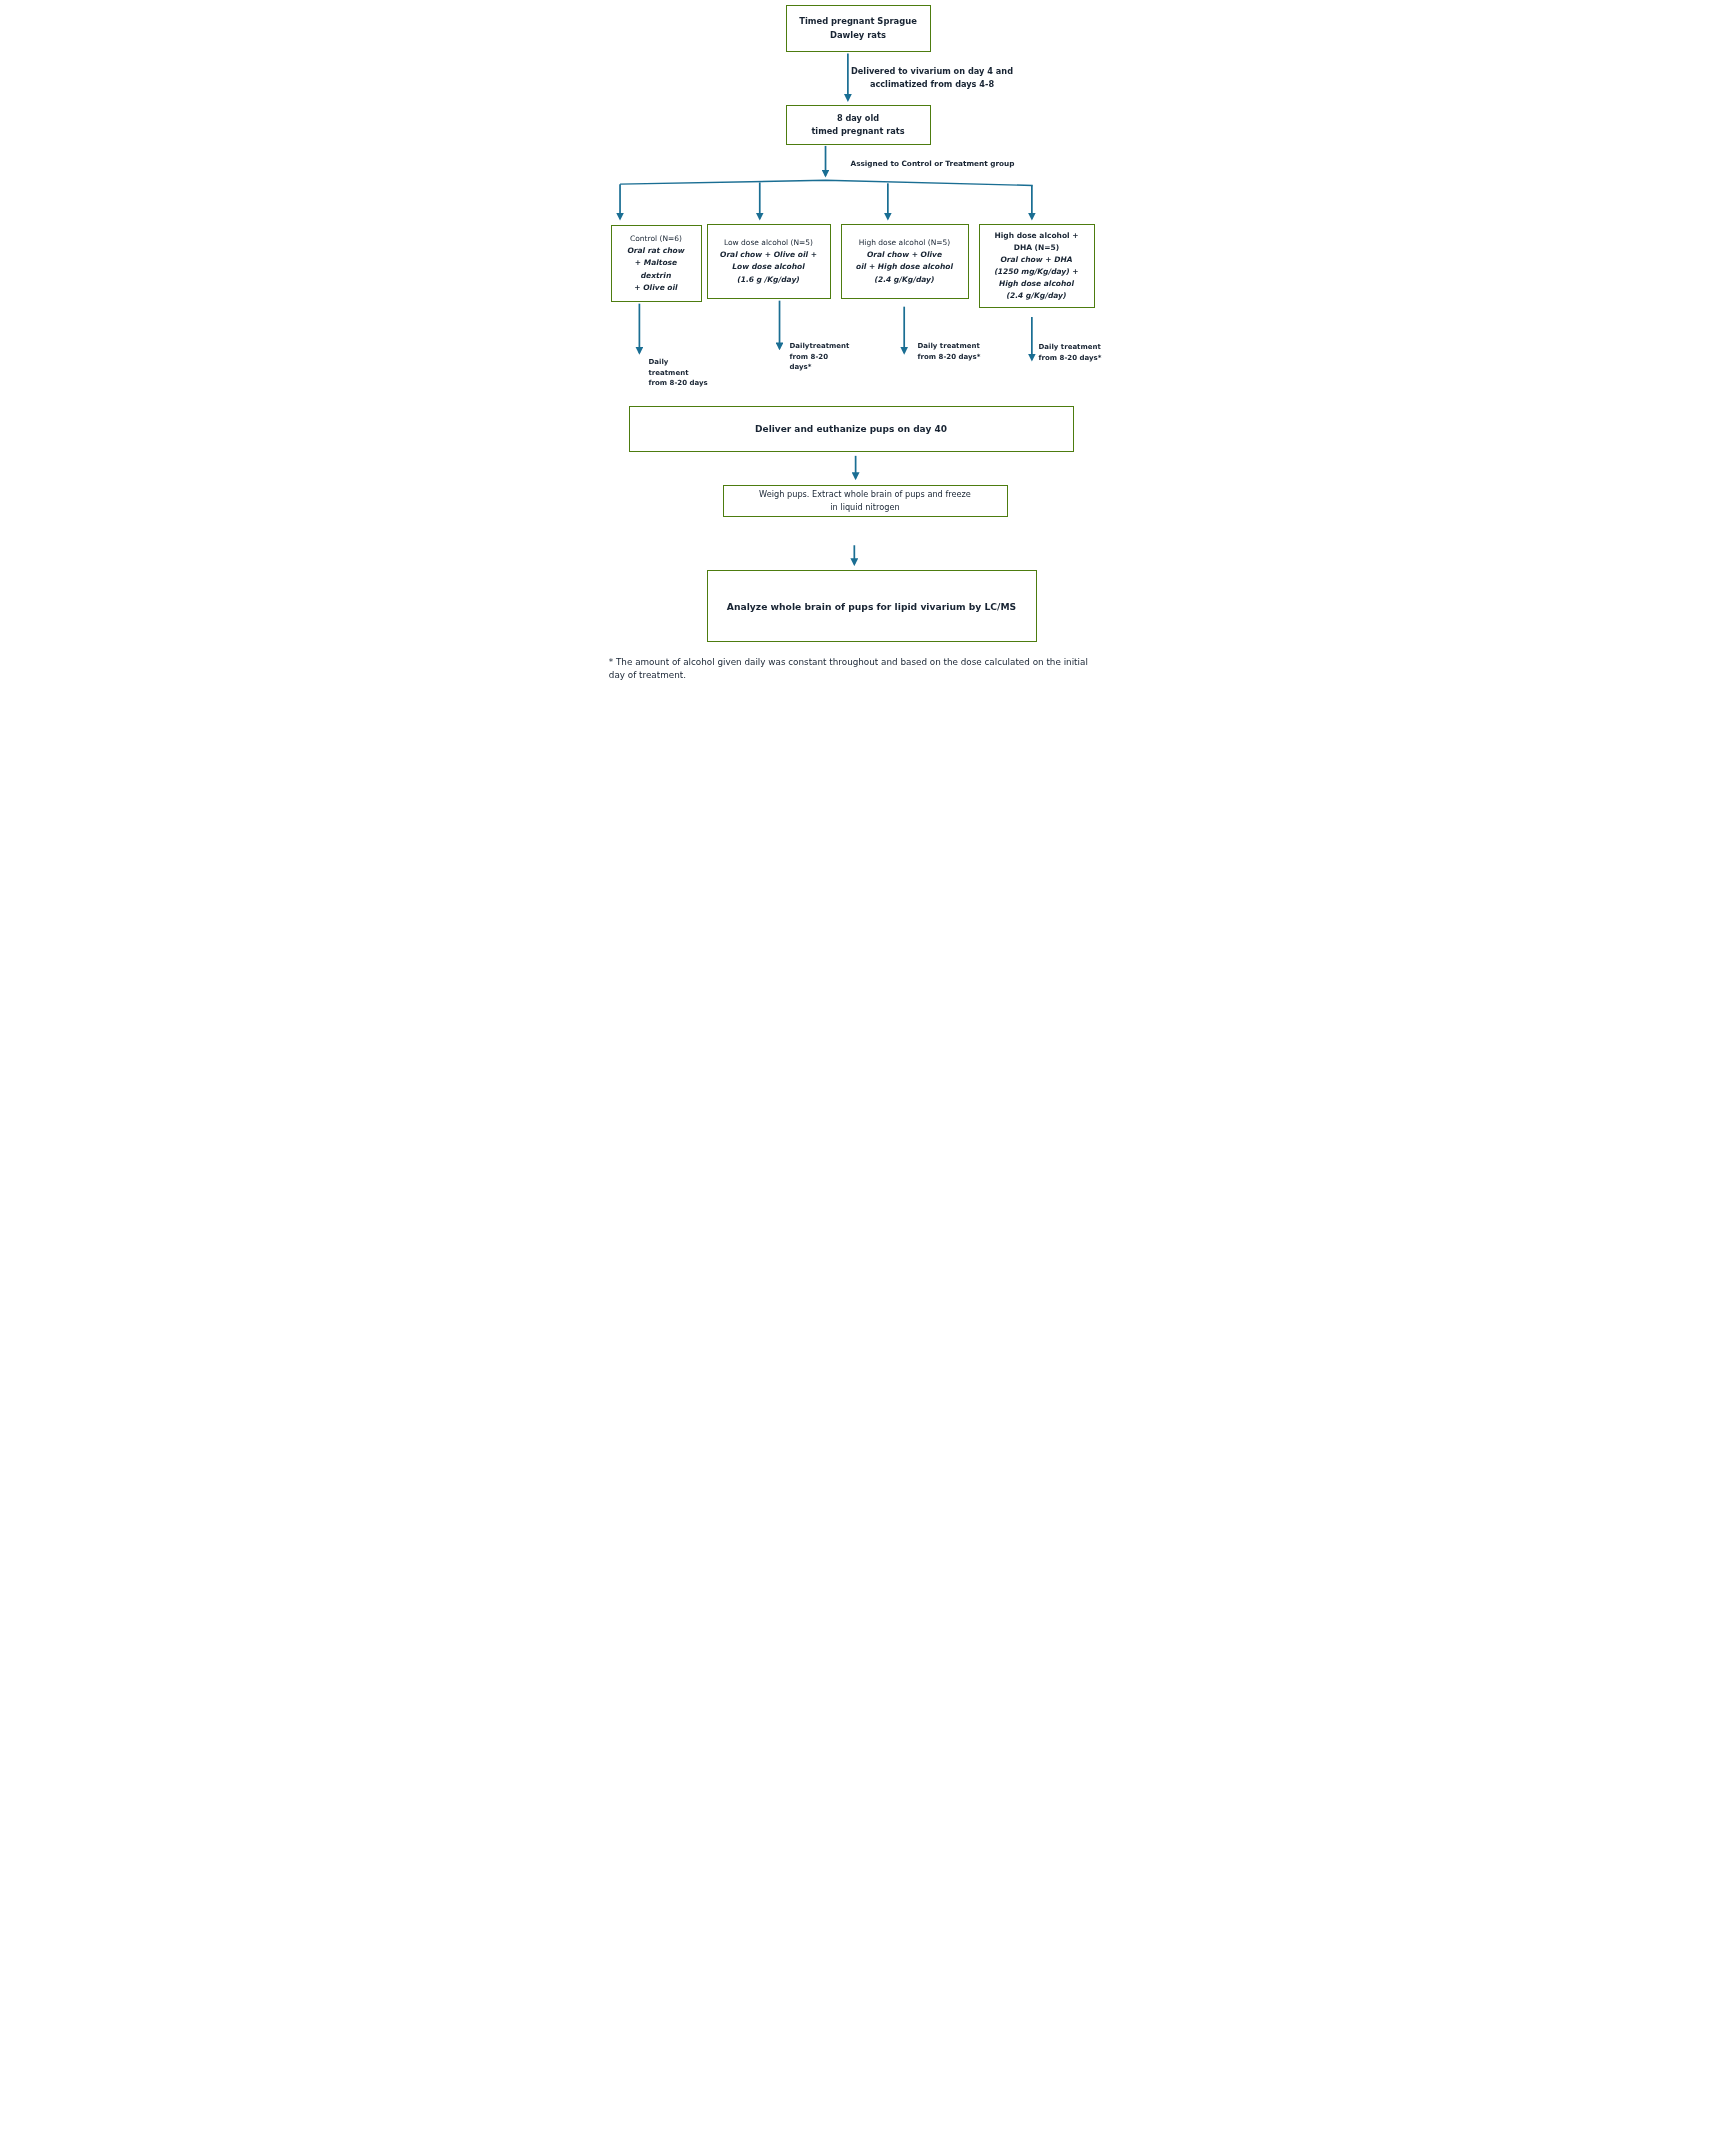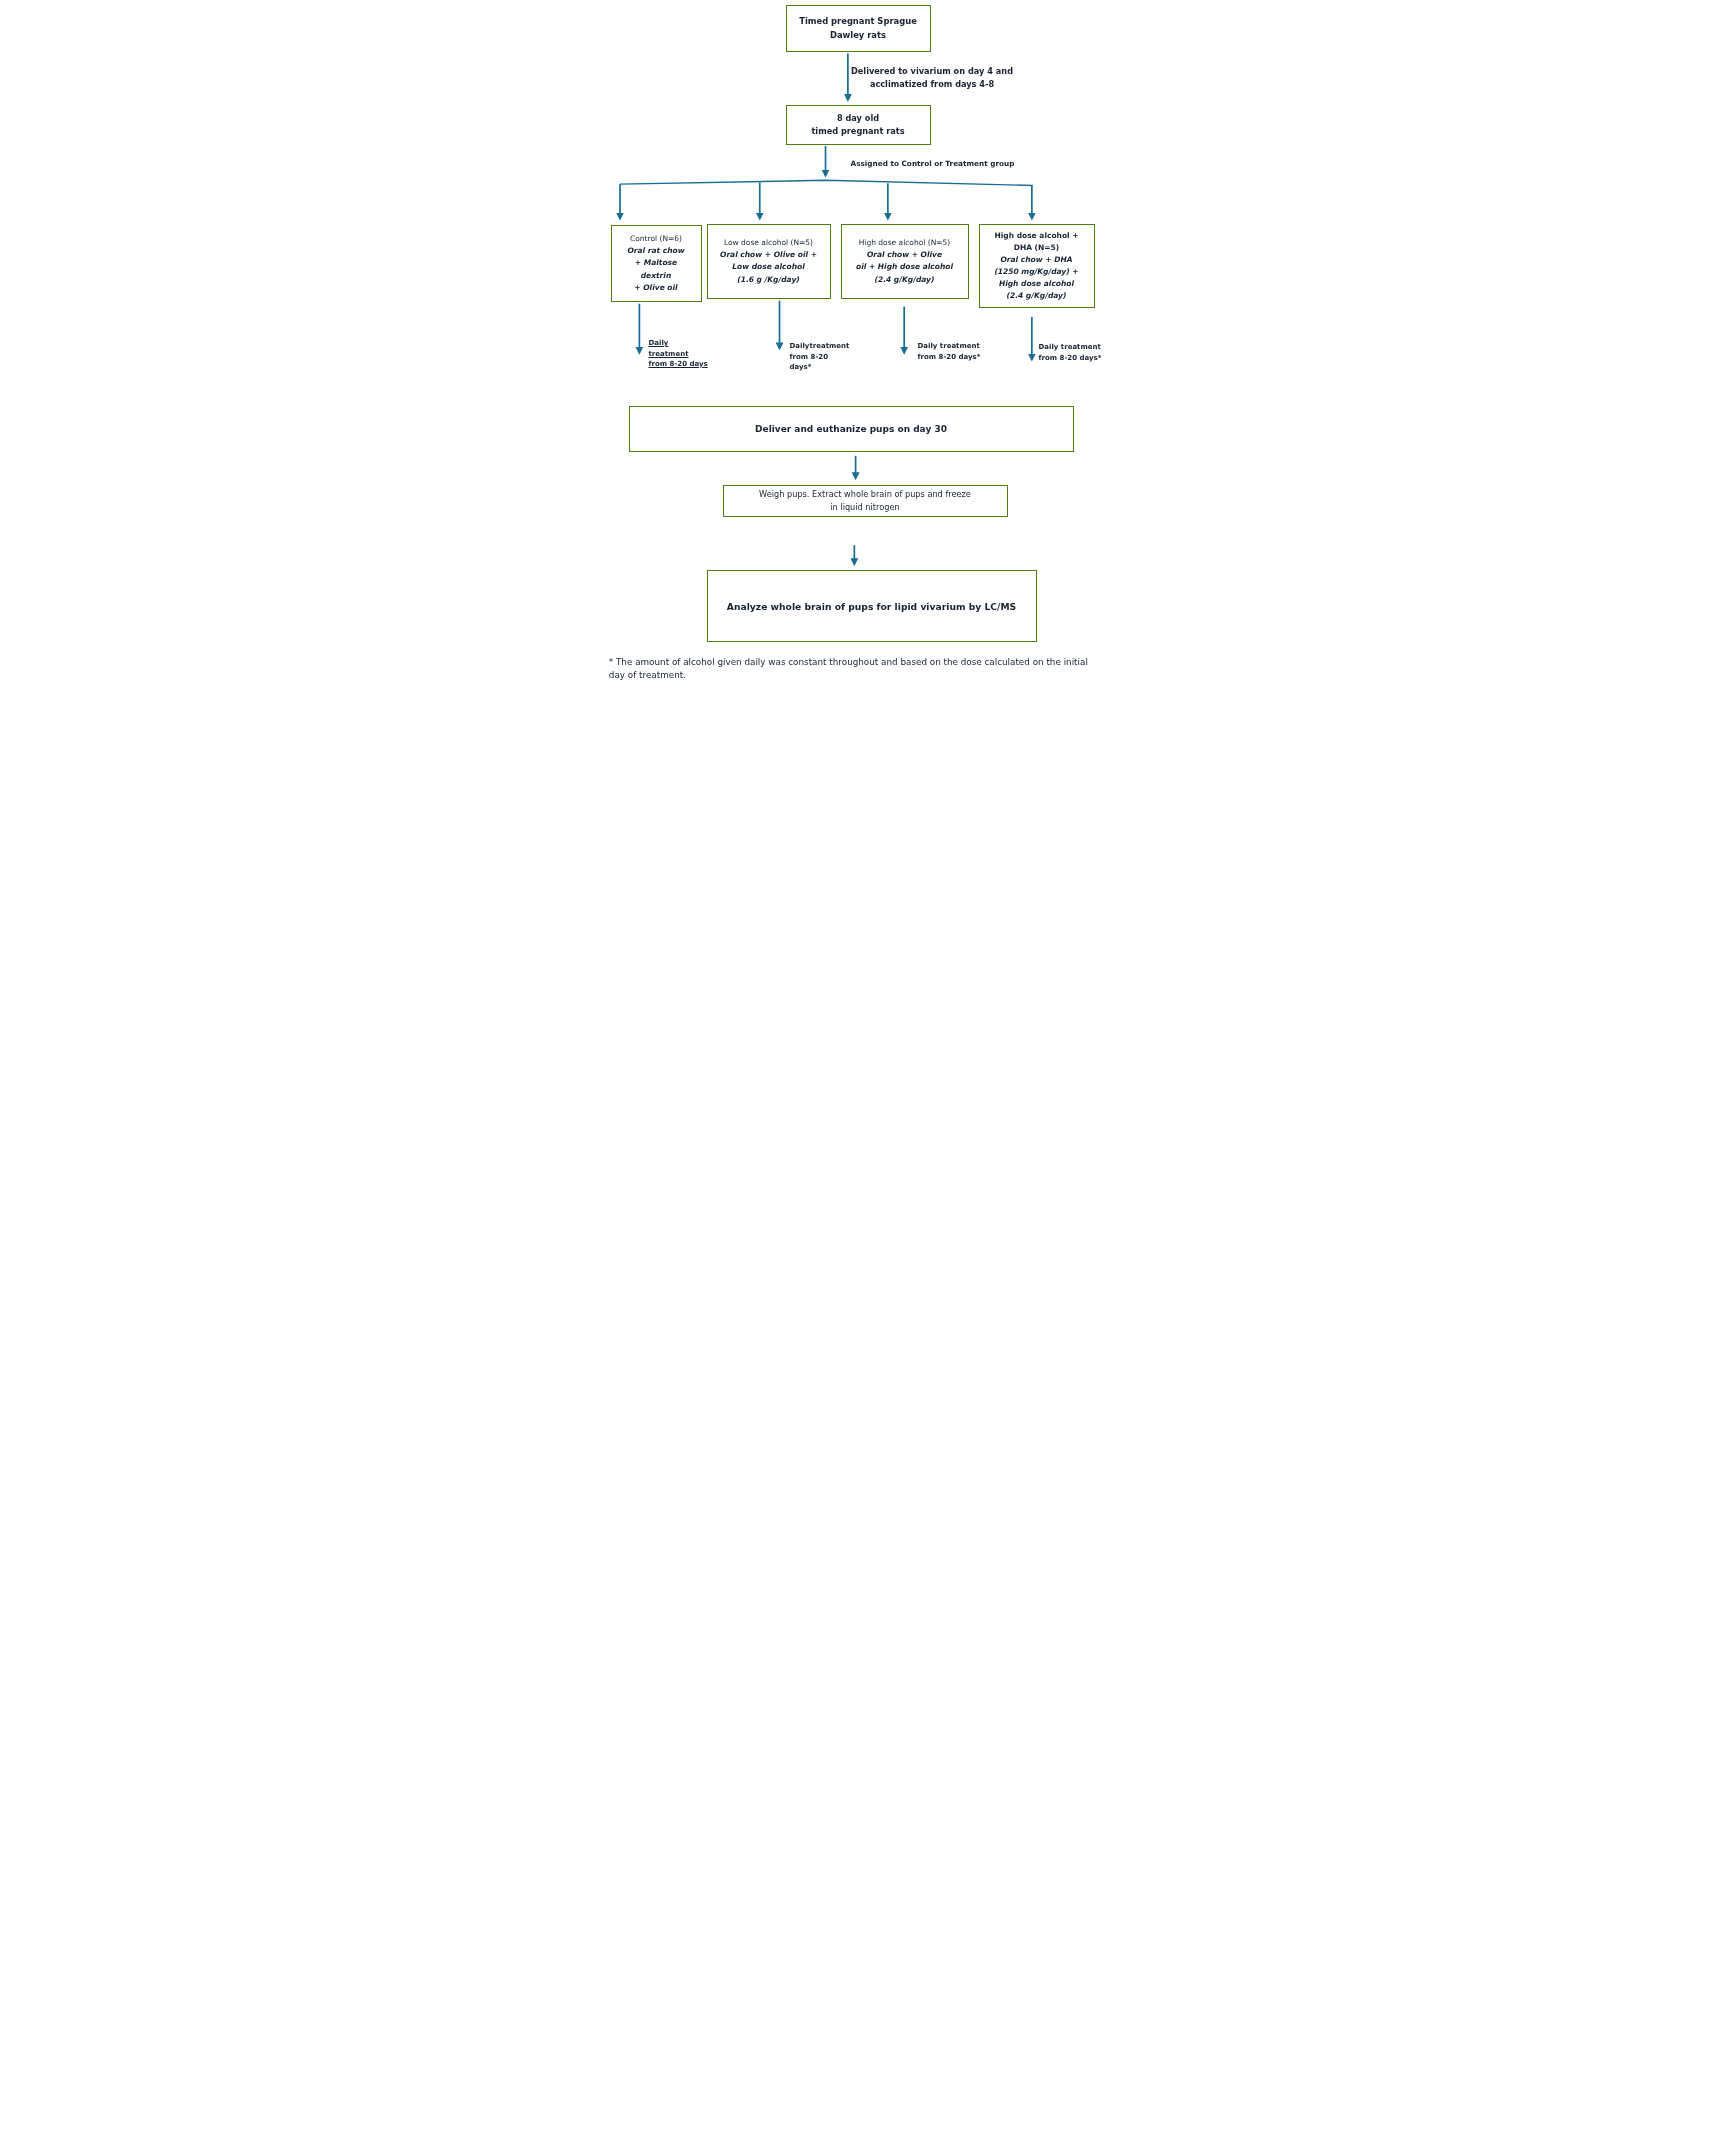--- a/index.html
+++ b/index.html
@@ -38,21 +38,21 @@
 
   .b-g0 { left: 6px;  top: 225px; width: 91px; height: 77px; font-size: 7.5px; }
   .b-g1 { left: 102px; top: 224px; width: 124px; height: 75px; font-size: 7.5px; }
   .b-g2 { left: 236px; top: 224px; width: 128px; height: 75px; font-size: 7.5px; }
   .b-g3 { left: 374px; top: 224px; width: 116px; height: 84px; font-size: 7.5px; }
   .g-title  { line-height: 1.6; }
   .g-title.strong { font-weight: 700; }
   .g-detail { font-style: italic; font-weight: 600; line-height: 1.62; }
 
   .t-lbl { font-weight: 700; font-size: 7px; line-height: 1.5; }
-  .t-0 { left: 44px;  top: 338px; width: 71px; text-decoration: underline; }
+  .t-0 { left: 44px;  top: 357px; width: 71px; }
   .t-1 { left: 185px;  top: 341px; width: 71px; }
   .t-2 { left: 313px;  top: 341px; width: 75px; }
   .t-3 { left: 434px; top: 342px; width: 75px; }
 
   .b-deliver { left: 24px;  top: 406px;  width: 445px; height: 46px; border-width: 1px; font-weight: 700; font-size: 9px; }
   .b-weigh   { left: 118px; top: 485px; width: 285px;  height: 32px;  border-width: 0.9px; font-weight: 400; font-size: 8.2px; line-height: 1.55; }
   .b-analyze { left: 102px; top: 570px; width: 330px;  height: 72px; border-width: 1px; font-weight: 700; font-size: 9.2px; }
 
   .footnote { left: 4.3px; top: 644px; width: 490px; font-size: 8.8px; line-height: 1.5; white-space: normal; margin-top: 12px; }
 </style>
@@ -130,21 +130,21 @@
 treatment
 from 8-20 days</div>
   <div class="lbl t-lbl t-1">Dailytreatment
 from 8-20
 days*</div>
   <div class="lbl t-lbl t-2">Daily treatment
 from 8-20 days*</div>
   <div class="lbl t-lbl t-3">Daily treatment
 from 8-20 days*</div>
 
-  <div class="box b-deliver">Deliver and euthanize pups on day 30</div>
+  <div class="box b-deliver">Deliver and euthanize pups on day 40</div>
 
   <div class="box b-weigh">Weigh pups. Extract whole brain of pups and freeze
 in liquid nitrogen</div>
 
   <div class="box b-analyze">Analyze whole brain of pups for lipid vivarium by LC/MS</div>
 
   <div class="lbl footnote">* The amount of alcohol given daily was constant throughout and based on the dose calculated on the initial day of treatment.</div>
 
 </div>
 

